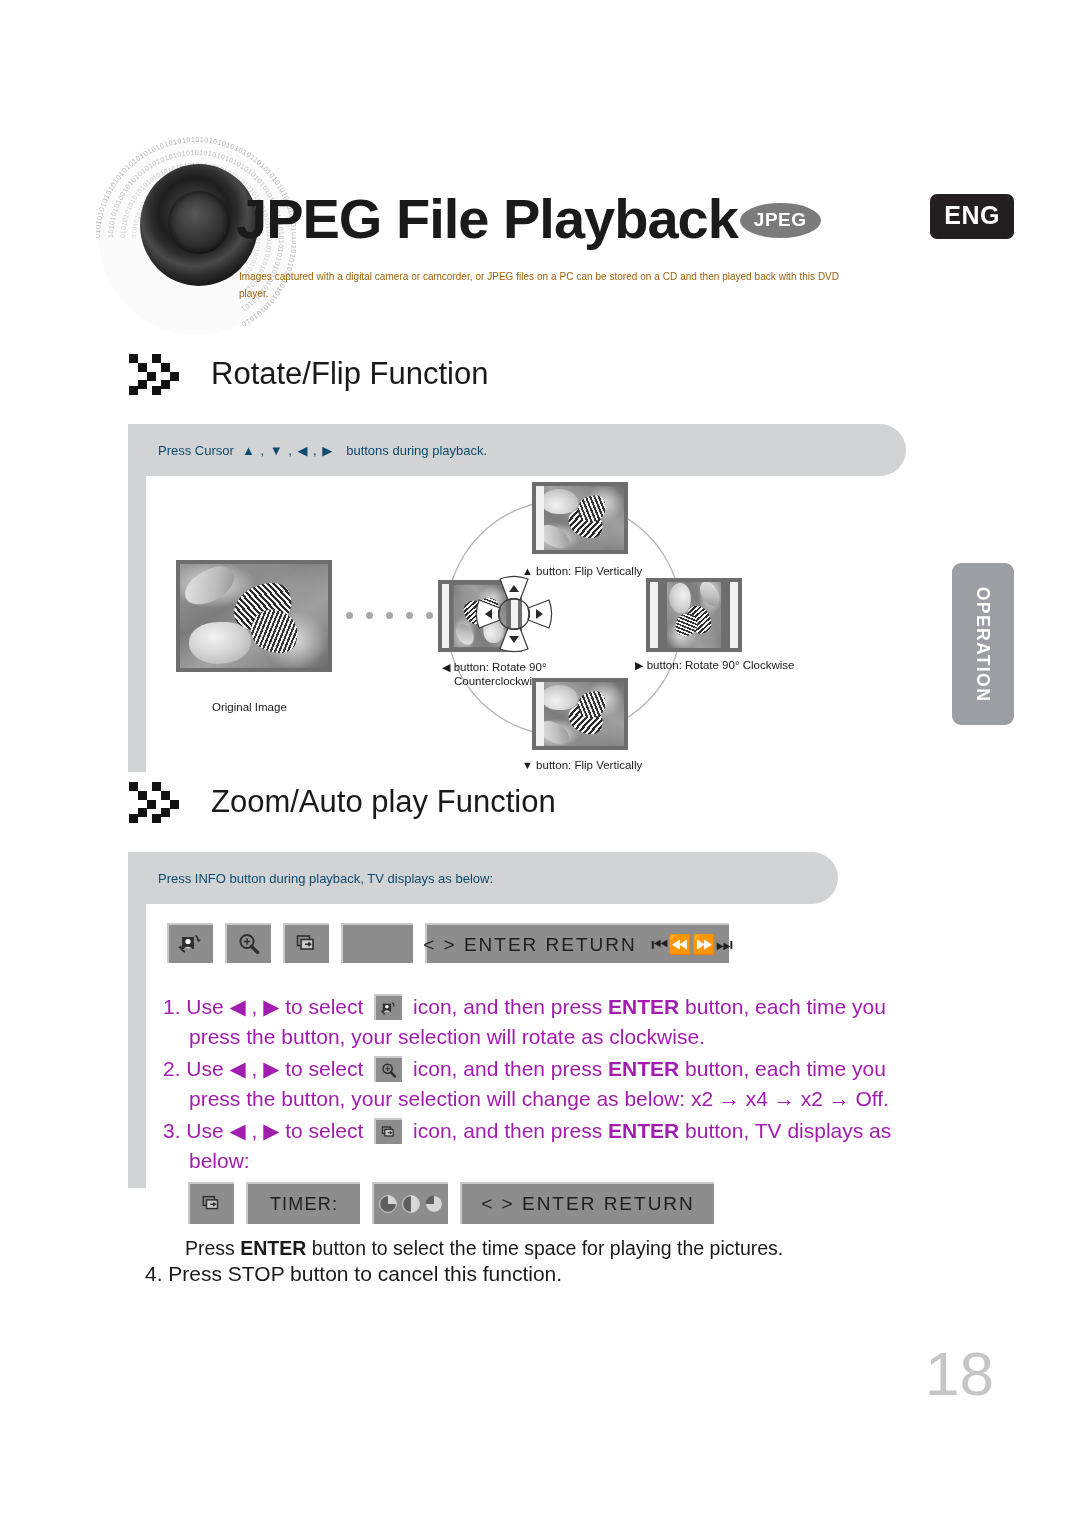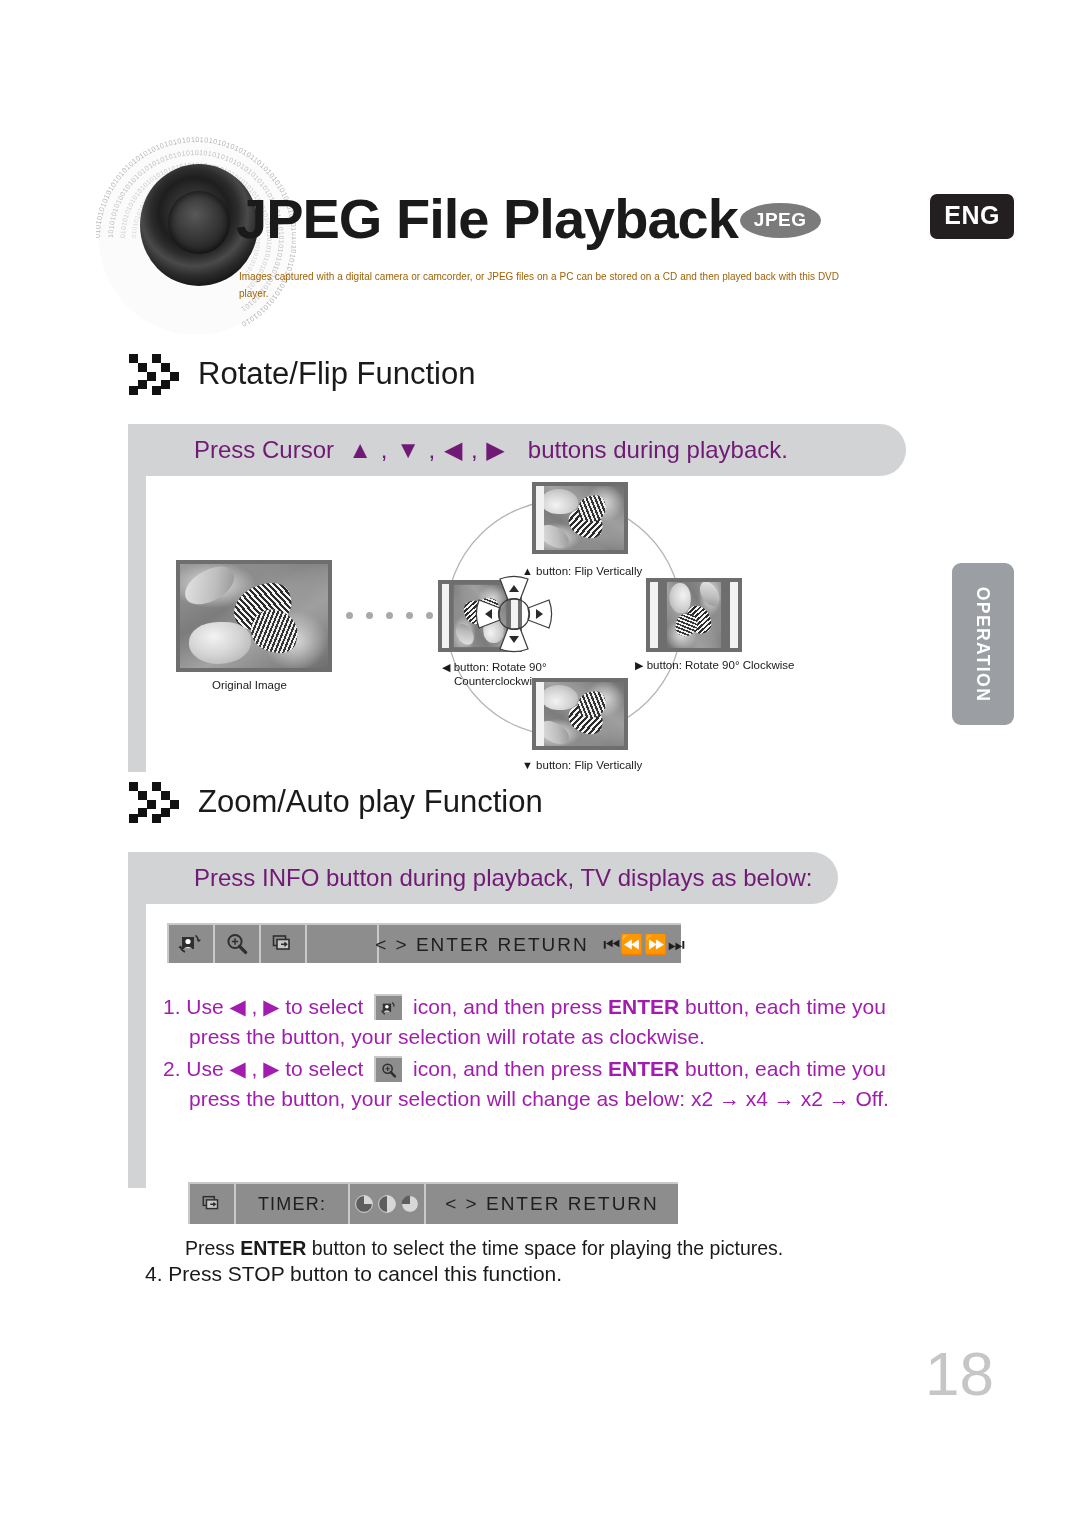--- a/index.html
+++ b/index.html
@@ -54,32 +54,32 @@
     text-align: justify;
   }
   .badge-eng {
     position: absolute; right: 66px; top: 194px;
     background: #231f20; color: #ffffff;
     font-size: 25px; font-weight: bold; letter-spacing: .5px;
     padding: 7px 14px 9px; border-radius: 7px;
   }
 
   
-  .sec-head { position: absolute; display: flex; align-items: center; gap: 14px; }
+  .sec-head { position: absolute; display: flex; align-items: center; gap: 27px; }
   .sec-head .label { font-size: 31px; color: #1a1a1a; white-space: nowrap; }
   .pixbullet { width: 56px; height: 44px; flex: 0 0 auto; }
 
   
   .gray-bar {
     position: absolute; background: #d2d3d5;
     border-top-right-radius: 26px; border-bottom-right-radius: 26px;
     display: flex; align-items: center;
   }
   .gray-bar .txt {
-    font-size: 24px; color: #701a75; padding-left: 66px; white-space: nowrap;
+    font-size: 13px; color: #0c4a6e; padding-left: 30px; white-space: nowrap;
   }
   .left-rail { position: absolute; background: #d2d3d5; width: 18px; }
 
   
   .diagram { position: absolute; left: 150px; top: 470px; width: 760px; height: 310px; }
   .thumb { position: absolute; background: #6e6e6e; padding: 4px; }
   .thumb .pic { width: 100%; height: 100%; position: relative; overflow: hidden; }
   .cap { position: absolute; font-size: 11.5px; color: #1a1a1a; line-height: 14px; white-space: nowrap; }
   .cap .ar { font-size: 11px; }
 
@@ -116,21 +116,21 @@
   .side-bar-l, .side-bar-r { position: absolute; top: 0; height: 100%; width: 9%; background: #f2f2f2; }
   .side-bar-l { left: 0; } .side-bar-r { right: 0; }
 
   .dots { position: absolute; display: flex; gap: 13px; align-items: center; }
   .dots i { width: 7px; height: 7px; border-radius: 50%; background: #a9a9a9; display: block; }
 
   
   .dpad { position: absolute; left: 320px; top: 100px; width: 88px; height: 88px; }
 
   
-  .osd { position: absolute; display: flex; height: 40px; }
+  .osd { position: absolute; display: flex; height: 40px; gap: 12px; }
   .osd .cell {
     background: #8d8d8d; border-top: 2px solid #c9c9c9; border-left: 2px solid #c9c9c9;
     display: flex; align-items: center; justify-content: center;
   }
   .osd .cell.icon { width: 46px; }
   .osd .cell.blank { width: 72px; }
   .osd .cell.wide { padding: 0 22px; }
   .osd .cell.timerlabel { padding: 0 18px; }
   .osd .txt { color: #1e1e1e; font-size: 19px; letter-spacing: 2px; white-space: nowrap; }
   .osd .txt.small { font-size: 18px; letter-spacing: 1.2px; text-align: right; }
@@ -233,21 +233,21 @@
     <div class="thumb" style="left:26px; top:90px; width:156px; height:112px;">
       <div class="pic">
           <div class="bfly">
             <span class="leaf"></span>
             <span class="wing1"></span>
             <span class="wing2"></span>
             <span class="petal"></span>
           </div>
         </div>
     </div>
-    <div class="cap" style="left:62px; top:208px;">Original Image</div>
+    <div class="cap" style="left:62px; top:230px;">Original Image</div>
 
     <div class="dots" style="left:196px; top:142px;">
       <i></i>
         <i></i>
         <i></i>
         <i></i>
         <i></i>
         <i></i>
         <i></i>
         <i></i>
@@ -422,20 +422,33 @@
         <svg width="18" height="17" viewBox="0 0 26 24" style="position:absolute;left:4px;top:4px;">
           <circle cx="11" cy="9.5" r="6.6" fill="none" stroke="#2f2f2f" stroke-width="2.2"></circle>
           <path d="M11,6.3 v6.4 M7.8,9.5 h6.4" stroke="#2f2f2f" stroke-width="1.7"></path>
           <path d="M15.6,14.4 l6,6" stroke="#2f2f2f" stroke-width="3.6" stroke-linecap="round"></path>
         </svg>
       </span>
       <span>icon, and then press </span><b>ENTER</b><span> button, each time you</span>
       <div style="padding-left:26px;">press the button, your selection will change as below: x2 → x4 → x2 → Off.</div>
     </div>
 
+    <div class="step">
+      <span>3.</span>
+      <span>Use ◀ ,  ▶ to select</span>
+      <span class="inline-icon">
+        <svg width="18" height="17" viewBox="0 0 26 24" style="position:absolute;left:4px;top:4px;">
+          <rect x="3.5" y="4" width="12" height="9.5" fill="none" stroke="#2f2f2f" stroke-width="1.8"></rect>
+          <rect x="7" y="7.5" width="12" height="9.5" fill="#c9c9c9" stroke="#2f2f2f" stroke-width="1.8"></rect>
+          <path d="M11,12.3 h5 M14.4,10.4 l2.2,1.9 l-2.2,1.9" fill="none" stroke="#2f2f2f" stroke-width="1.6"></path>
+        </svg>
+      </span>
+      <span>icon, and then press </span><b>ENTER</b><span> button, TV displays as</span>
+      <div style="padding-left:26px;">below:</div>
+    </div>
   </div>
 
   <div class="osd" style="left:188px; top:1182px; height:42px;">
     <div class="cell icon">
       <svg width="24" height="22" viewBox="0 0 26 24">
         <rect x="3.5" y="4" width="12" height="9.5" fill="none" stroke="#2f2f2f" stroke-width="1.6"></rect>
         <rect x="7" y="7.5" width="12" height="9.5" fill="#c9c9c9" stroke="#2f2f2f" stroke-width="1.6"></rect>
         <path d="M11,12.3 h5 M14.4,10.4 l2.2,1.9 l-2.2,1.9" fill="none" stroke="#2f2f2f" stroke-width="1.5"></path>
       </svg>
     </div>

